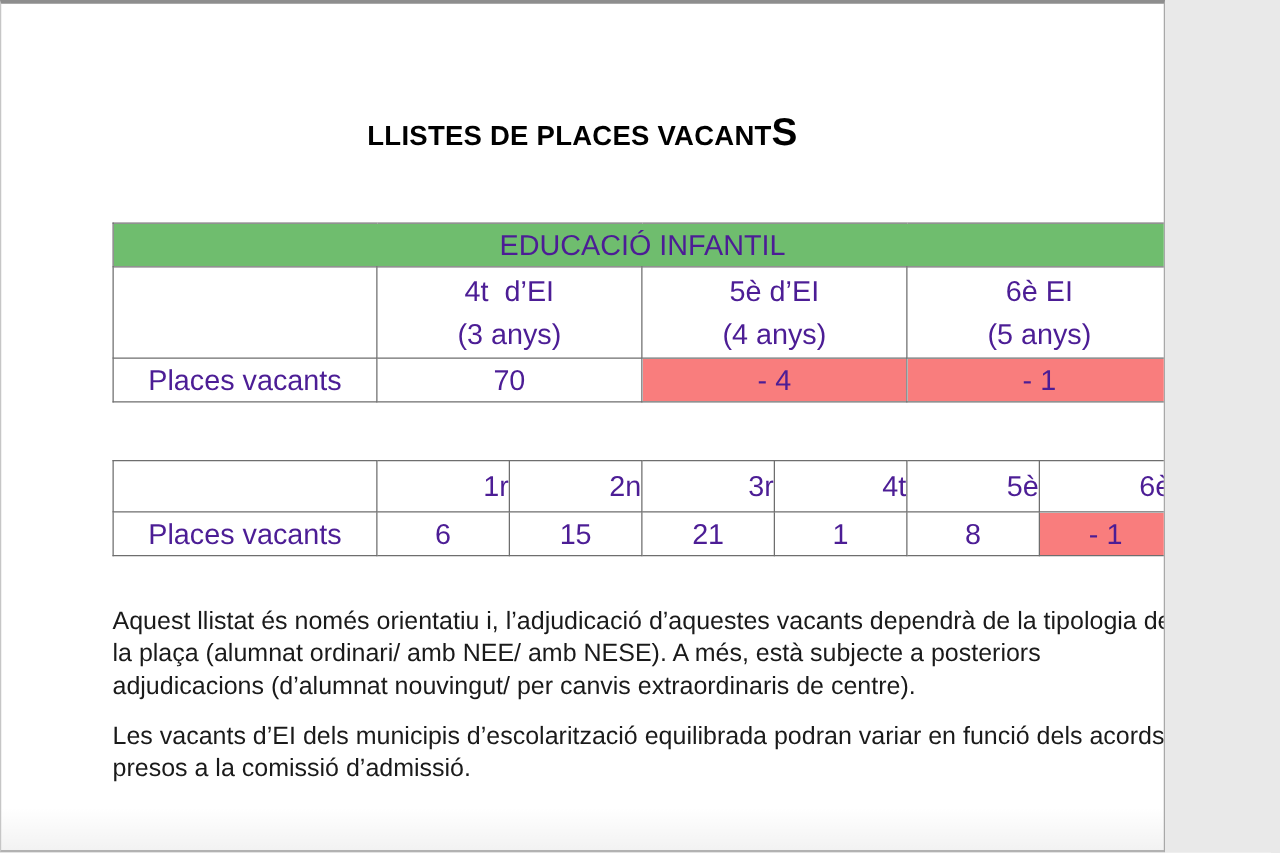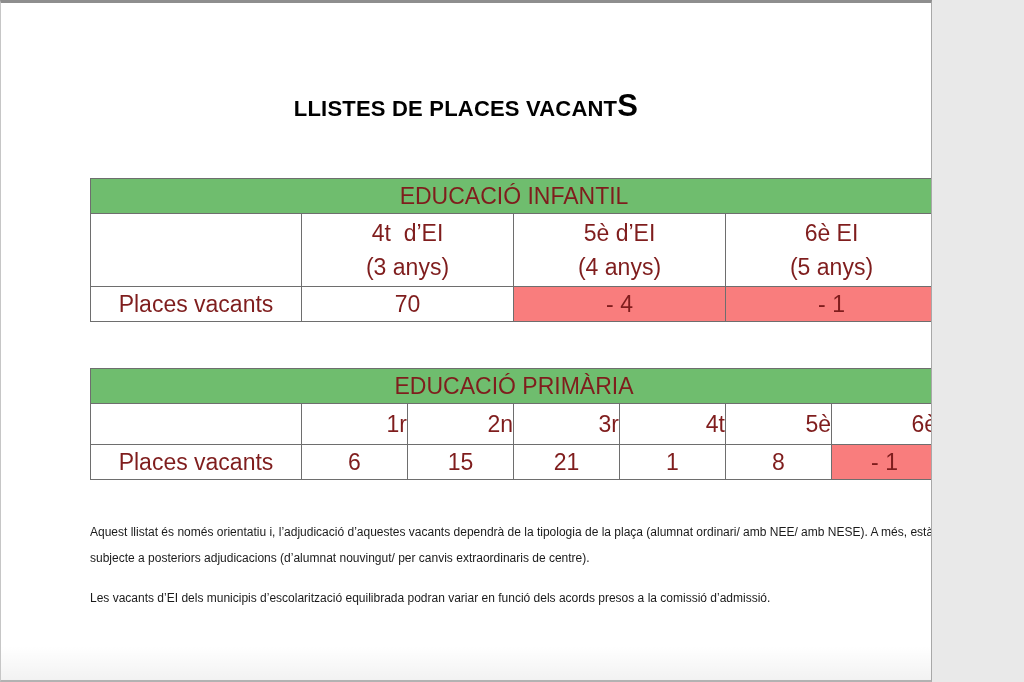--- a/index.html
+++ b/index.html
@@ -39,21 +39,21 @@
     font-size: 31px;
     font-weight: 700;
   }
 
   table.grid {
     border-collapse: collapse;
     table-layout: fixed;
     margin-left: 89px;
     width: 847px;
     font-size: 23px;
-    color: #7f1d1d;
+    color: #4c1d95;
   }
   table.grid td {
     border: 1px solid var(--border-gray, #6e6e6e);
     padding: 0;
     text-align: center;
     vertical-align: middle;
     overflow: hidden;
   }
   .tbl-infantil { margin-top: 50px; }
   .tbl-primaria { margin-top: 46px; }
@@ -69,21 +69,21 @@
   tr.vals td { height: 35px; }
   td.rowlabel {
     text-align: left;
     padding-left: 3px;
   }
   td.neg { background: var(--negative-red, #f97d7d); }
 
   .note {
     margin: 0 0 0 89px;
     width: 855px;
-    font-size: 12px;
+    font-size: 20px;
     line-height: 26px;
     color: #1a1a1a;
   }
   .note-1 { margin-top: 39px; }
   .note-2 { margin-top: 14px; }
 </style>
 </head>
 <body>
 
 <div class="page">
@@ -129,23 +129,20 @@
     <colgroup>
       <col style="width:211px">
         <col style="width:106px">
         <col style="width:106px">
         <col style="width:106px">
         <col style="width:106px">
         <col style="width:106px">
         <col style="width:106px">
     </colgroup>
     <tbody>
-      <tr class="band">
-        <td colspan="7">EDUCACIÓ PRIMÀRIA</td>
-      </tr>
       <tr class="heads">
         <td></td>
         <td>
             <div class="hline">1r</div>
           </td>
         <td>
             <div class="hline">2n</div>
           </td>
         <td>
             <div class="hline">3r</div>

